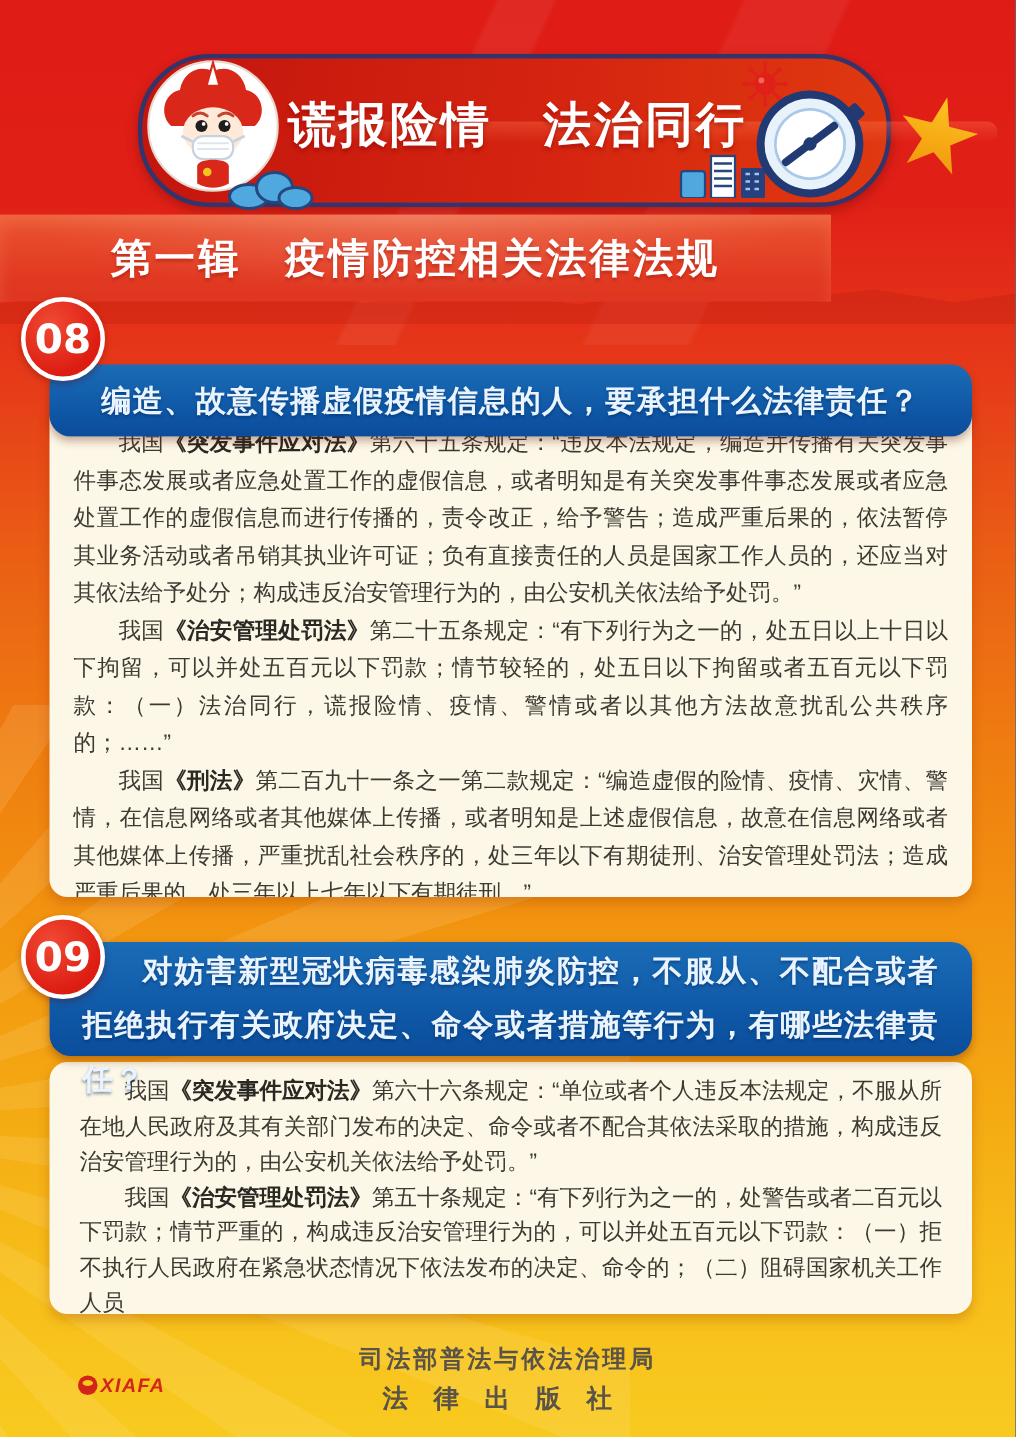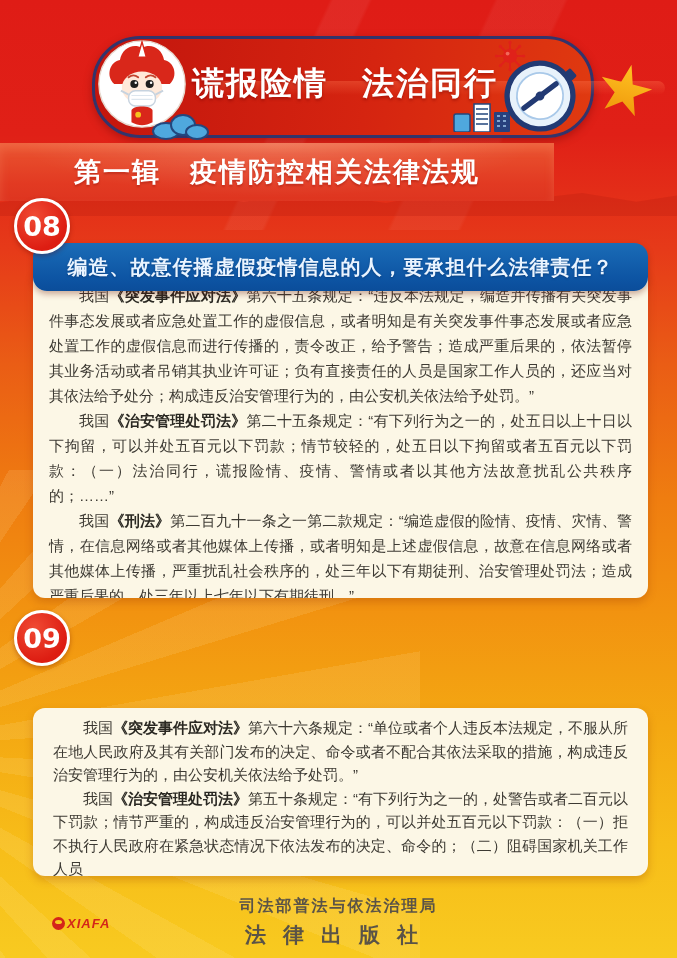--- a/index.html
+++ b/index.html
@@ -73,21 +73,21 @@
     background:#fcf7e6;box-shadow:0 4px 8px rgba(150,50,0,.28);
     box-sizing:border-box;color:#3d3a33;overflow:hidden;}
   .abox-08{top:268px;height:330px;padding:15px 16px;font-size:15px;line-height:25px;}
   .abox-09{top:708px;height:168px;padding:8px 20px;font-size:15px;line-height:23.5px;}
   .abox p{margin:0;text-indent:2em;text-align:justify;}
   .abox .b{font-weight:bold;color:#2a2822;}
 
   
   .footer{position:absolute;left:0;top:896px;width:677px;text-align:center;color:#5a5347;z-index:5;}
   .footer-org{font-size:16px;font-weight:bold;letter-spacing:2px;}
-  .footer-pub{margin-top:4px;font-size:21px;font-weight:bold;letter-spacing:17px;padding-left:3px;}
+  .footer-pub{margin-top:4px;font-size:17px;font-weight:bold;letter-spacing:17px;padding-left:3px;}
   .pub-logo{position:absolute;left:26px;top:916px;z-index:5;display:flex;align-items:center;gap:2px;
     color:#d4251a;font-size:13px;font-weight:bold;font-style:italic;letter-spacing:1px;margin-left:26px;}
   .pub-logo-mark{width:13px;height:13px;border-radius:50%;background:#d4251a;position:relative;flex:0 0 auto;}
   .pub-logo-mark::after{content:"";position:absolute;left:3px;top:3px;width:7px;height:4px;
     border-radius:50%;background:#f8ca20;}
 </style>
 </head>
 <body>
 
 <div class="poster">
@@ -191,20 +191,21 @@
   </div>
   <div class="abox abox-08">
       <p><span>我国</span><span class="b">《突发事件应对法》</span><span>第六十五条规定：“违反本法规定，编造并传播有关突发事件事态发展或者应急处置工作的虚假信息，或者明知是有关突发事件事态发展或者应急处置工作的虚假信息而进行传播的，责令改正，给予警告；造成严重后果的，依法暂停其业务活动或者吊销其执业许可证；负有直接责任的人员是国家工作人员的，还应当对其依法给予处分；构成违反治安管理行为的，由公安机关依法给予处罚。”</span></p>
       <p><span>我国</span><span class="b">《治安管理处罚法》</span><span>第二十五条规定：“有下列行为之一的，处五日以上十日以下拘留，可以并处五百元以下罚款；情节较轻的，处五日以下拘留或者五百元以下罚款：（一）法治同行，谎报险情、疫情、警情或者以其他方法故意扰乱公共秩序的；……”</span></p>
       <p><span>我国</span><span class="b">《刑法》</span><span>第二百九十一条之一第二款规定：“编造虚假的险情、疫情、灾情、警情，在信息网络或者其他媒体上传播，或者明知是上述虚假信息，故意在信息网络或者其他媒体上传播，严重扰乱社会秩序的，处三年以下有期徒刑、治安管理处罚法；造成严重后果的，处三年以上七年以下有期徒刑。”</span></p>
     </div>
 
   <div class="badge badge-09">
     <span>09</span>
   </div>
+  <div class="qbox qbox-09">对妨害新型冠状病毒感染肺炎防控，不服从、不配合或者拒绝执行有关政府决定、命令或者措施等行为，有哪些法律责任？</div>
   <div class="abox abox-09">
       <p><span>我国</span><span class="b">《突发事件应对法》</span><span>第六十六条规定：“单位或者个人违反本法规定，不服从所在地人民政府及其有关部门发布的决定、命令或者不配合其依法采取的措施，构成违反治安管理行为的，由公安机关依法给予处罚。”</span></p>
       <p><span>我国</span><span class="b">《治安管理处罚法》</span><span>第五十条规定：“有下列行为之一的，处警告或者二百元以下罚款；情节严重的，构成违反治安管理行为的，可以并处五百元以下罚款：（一）拒不执行人民政府在紧急状态情况下依法发布的决定、命令的；（二）阻碍国家机关工作人员</span></p>
     </div>
 
   <div class="footer">
     <div class="footer-org">司法部普法与依法治理局</div>
     <div class="footer-pub">法律出版社</div>
   </div>
   <div class="pub-logo">

